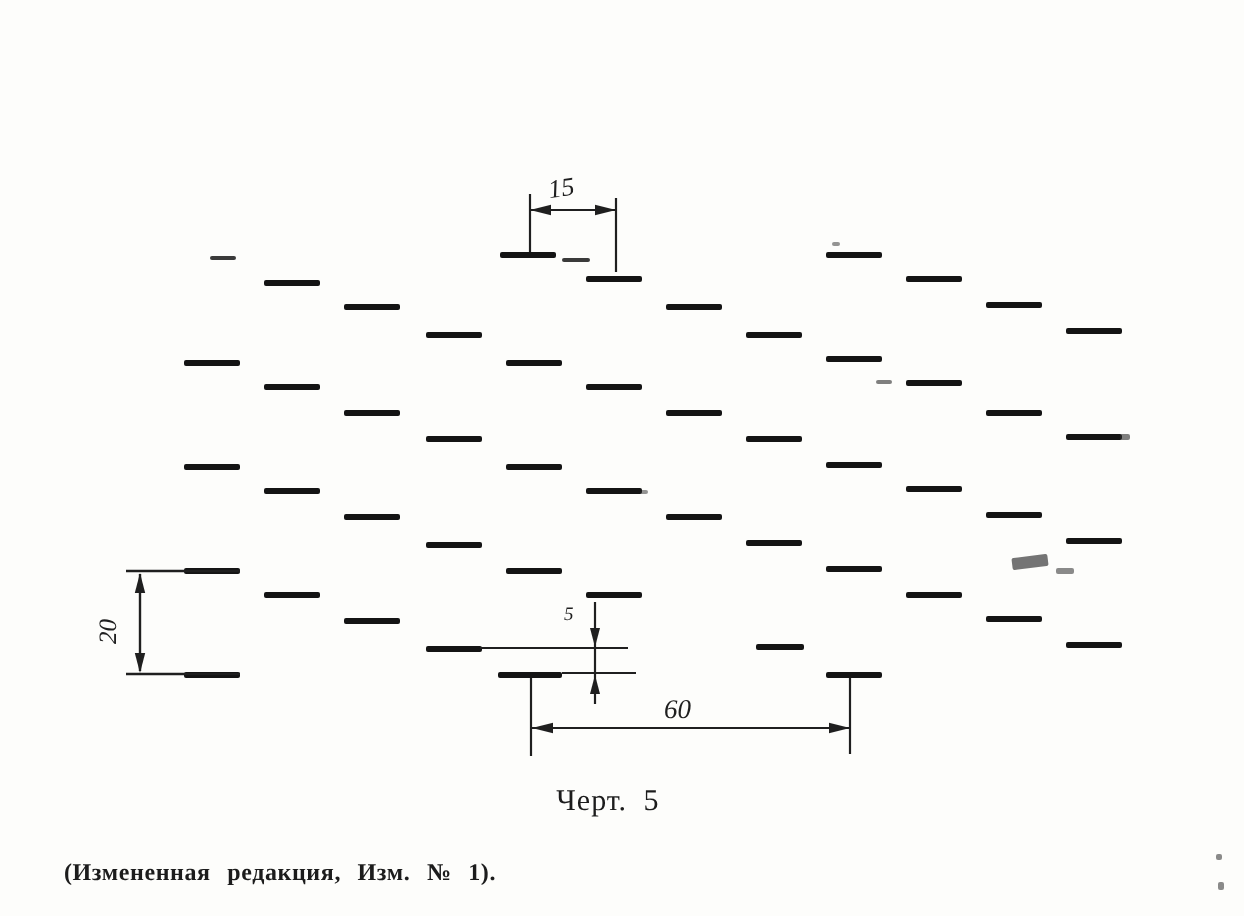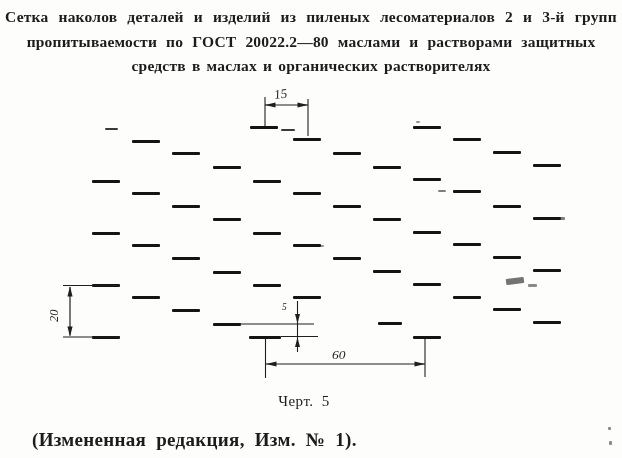--- a/index.html
+++ b/index.html
@@ -25,38 +25,33 @@
     position:absolute;height:3px;background:#141414;border-radius:1px;
   }
   .dash.short{height:2px;background:#3a3a3a;}
   .overlay{position:absolute;left:0;top:0;width:622px;height:458px;}
   .caption{
     position:absolute;top:393px;left:-14px;right:0;
     text-align:center;font-size:15px;word-spacing:4px;letter-spacing:0.5px;
   }
   .footer{
     position:absolute;top:429px;left:32px;
-    font-weight:bold;font-size:19px;word-spacing:5px;letter-spacing:0.3px;
+    font-weight:bold;font-size:12px;word-spacing:5px;letter-spacing:0.3px;
   }
   .speck{position:absolute;background:#2b2b2b;border-radius:1px;}
   svg text{
     font-family:"Liberation Serif", serif;
     font-style:italic;fill:#1f1f1f;
   }
 </style>
 </head>
 <body>
 
 <div class="page">
 
-  <div class="title">
-    <div class="ws1">Сетка наколов деталей и изделий из пиленых лесоматериалов 2 и 3-й групп</div>
-    <div class="ws2">пропитываемости по ГОСТ 20022.2—80 маслами и растворами защитных</div>
-    <div class="ws3">средств в маслах и органических растворителях</div>
-  </div>
 
   <div>
       <div class="dash short" style="left: 105px; top: 128px; width: 13px;"></div>
       <div class="dash" style="left: 92px; top: 180px; width: 28px;"></div>
       <div class="dash" style="left: 92px; top: 232px; width: 28px;"></div>
       <div class="dash" style="left: 92px; top: 284px; width: 28px;"></div>
       <div class="dash" style="left: 92px; top: 336px; width: 28px;"></div>
       <div class="dash" style="left: 132px; top: 140px; width: 28px;"></div>
       <div class="dash" style="left: 132px; top: 192px; width: 28px;"></div>
       <div class="dash" style="left: 132px; top: 244px; width: 28px;"></div>

